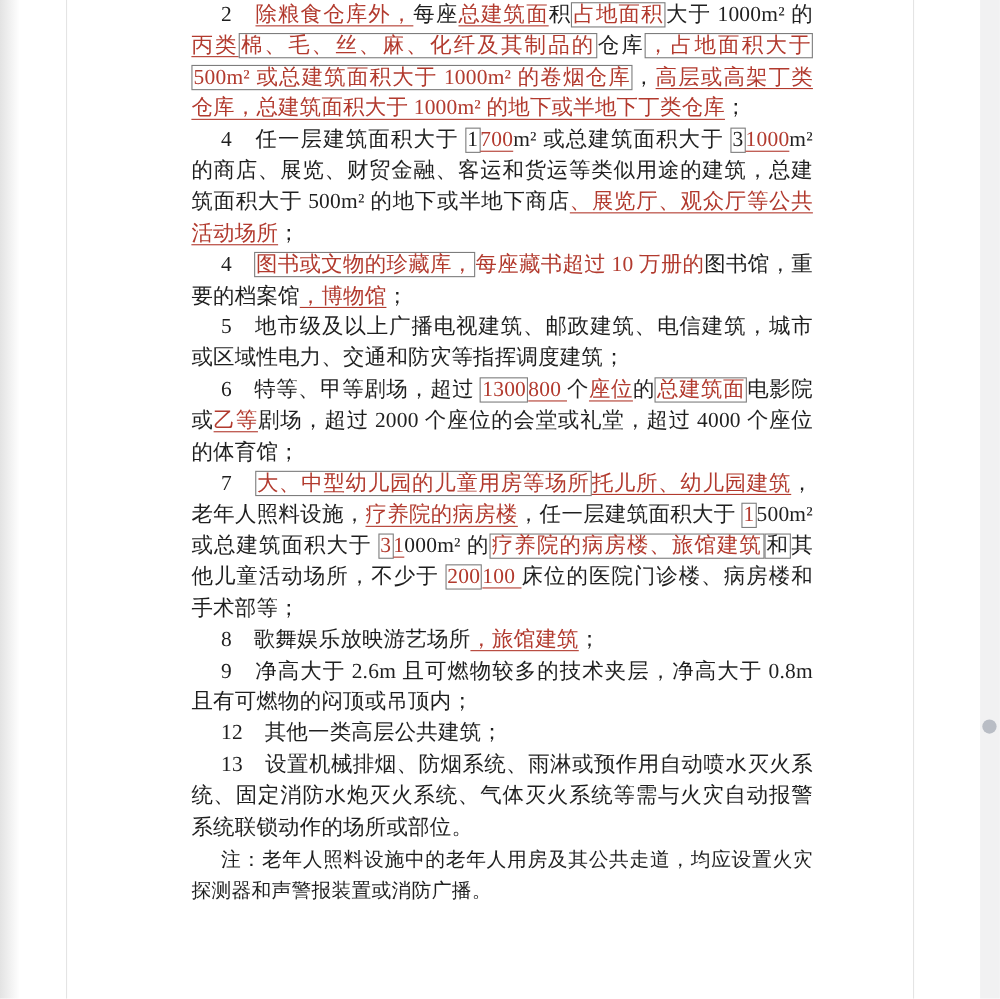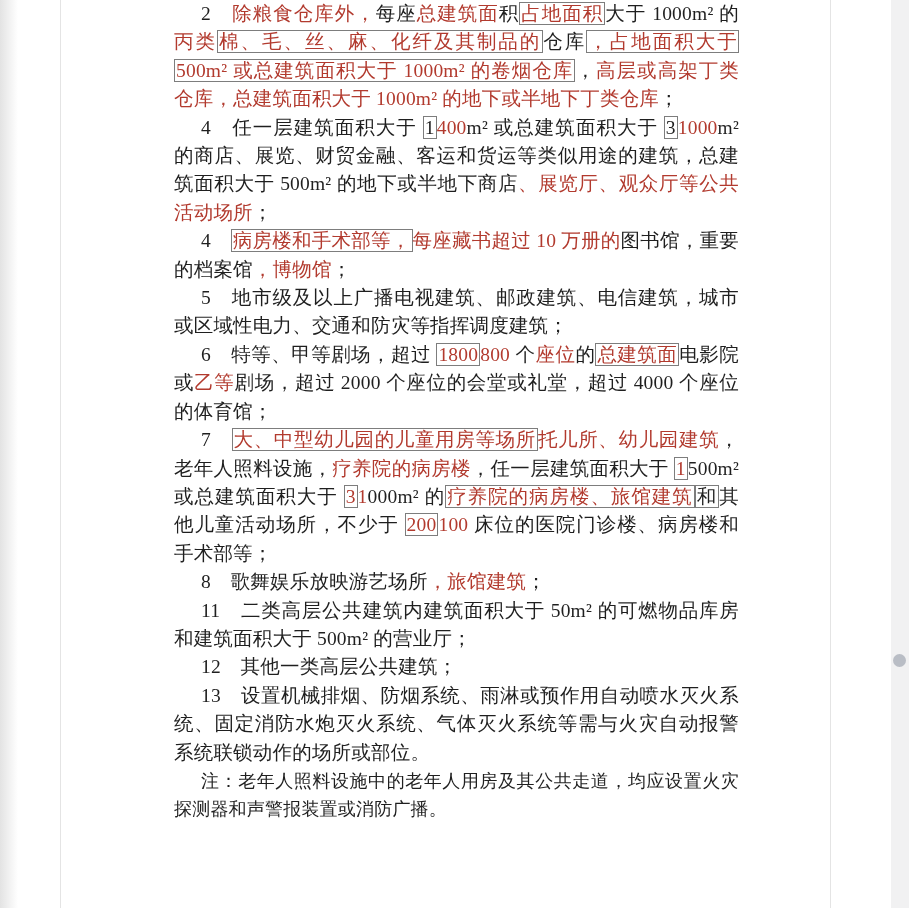--- a/index.html
+++ b/index.html
@@ -37,20 +37,21 @@
     text-align:justify;
     text-indent:27px;
     letter-spacing:0.2px;
   }
   .para.note{font-size:18px;}
 
   .run-n{color:var(--ink);}
   .run-r{color:var(--red);}
   .run-i{
     color:var(--red);
+    text-decoration:underline;
     text-decoration-thickness:1px;
     text-underline-offset:4px;
   }
   .run-d{
     color:var(--red);
     border:1px solid var(--box-border);
     padding:0 1px;
     box-decoration-break:clone;
     margin-top:44px;
     -webkit-box-decoration-break:clone;
@@ -65,27 +66,27 @@
 </style>
 </head>
 <body>
 
 <div class="page-shadow-left"></div>
 <div class="page-edge left"></div>
 <div class="page-edge right"></div>
 
 <div class="doc-text" id="doc-text">
     <div class="para item"><span class="run-n">2　</span><span class="run-i">除粮食仓库外，</span><span class="run-n">每座</span><span class="run-i">总建筑面</span><span class="run-n">积</span><span class="run-d">占地面积</span><span class="run-n">大于 1000m² 的</span><span class="run-i">丙类</span><span class="run-d">棉、毛、丝、麻、化纤及其制品的</span><span class="run-n">仓库</span><span class="run-d">，占地面积大于 500m² 或总建筑面积大于 1000m² 的卷烟仓库</span><span class="run-n">，</span><span class="run-i">高层或高架丁类仓库，总建筑面积大于 1000m² 的地下或半地下丁类仓库</span><span class="run-n">；</span></div>
-    <div class="para item"><span class="run-n">4　任一层建筑面积大于 </span><span class="run-db">1</span><span class="run-i">400</span><span class="run-n">m² 或总建筑面积大于 </span><span class="run-db">3</span><span class="run-i">1000</span><span class="run-n">m² 的商店、展览、财贸金融、客运和货运等类似用途的建筑，总建筑面积大于 500m² 的地下或半地下商店</span><span class="run-i">、展览厅、观众厅等公共活动场所</span><span class="run-n">；</span></div>
-    <div class="para item"><span class="run-n">4　</span><span class="run-d">病房楼和手术部等，</span><span class="run-r">每座藏书超过 10 万册的</span><span class="run-n">图书馆，重要的档案馆</span><span class="run-i">，博物馆</span><span class="run-n">；</span></div>
+    <div class="para item"><span class="run-n">4　任一层建筑面积大于 </span><span class="run-db">1</span><span class="run-i">700</span><span class="run-n">m² 或总建筑面积大于 </span><span class="run-db">3</span><span class="run-i">1000</span><span class="run-n">m² 的商店、展览、财贸金融、客运和货运等类似用途的建筑，总建筑面积大于 500m² 的地下或半地下商店</span><span class="run-i">、展览厅、观众厅等公共活动场所</span><span class="run-n">；</span></div>
+    <div class="para item"><span class="run-n">4　</span><span class="run-d">图书或文物的珍藏库，</span><span class="run-r">每座藏书超过 10 万册的</span><span class="run-n">图书馆，重要的档案馆</span><span class="run-i">，博物馆</span><span class="run-n">；</span></div>
     <div class="para item"><span class="run-n">5　地市级及以上广播电视建筑、邮政建筑、电信建筑，城市或区域性电力、交通和防灾等指挥调度建筑；</span></div>
-    <div class="para item"><span class="run-n">6　特等、甲等剧场，超过 </span><span class="run-d">1800</span><span class="run-i">800 </span><span class="run-n">个</span><span class="run-i">座位</span><span class="run-n">的</span><span class="run-d">总建筑面</span><span class="run-n">电影院或</span><span class="run-i">乙等</span><span class="run-n">剧场，超过 2000 个座位的会堂或礼堂，超过 4000 个座位的体育馆；</span></div>
+    <div class="para item"><span class="run-n">6　特等、甲等剧场，超过 </span><span class="run-d">1300</span><span class="run-i">800 </span><span class="run-n">个</span><span class="run-i">座位</span><span class="run-n">的</span><span class="run-d">总建筑面</span><span class="run-n">电影院或</span><span class="run-i">乙等</span><span class="run-n">剧场，超过 2000 个座位的会堂或礼堂，超过 4000 个座位的体育馆；</span></div>
     <div class="para item"><span class="run-n">7　</span><span class="run-d">大、中型幼儿园的儿童用房等场所</span><span class="run-i">托儿所、幼儿园建筑</span><span class="run-n">，老年人照料设施，</span><span class="run-i">疗养院的病房楼</span><span class="run-n">，任一层建筑面积大于 </span><span class="run-d">1</span><span class="run-n">500m² 或总建筑面积大于 </span><span class="run-d">3</span><span class="run-i">1</span><span class="run-n">000m² 的</span><span class="run-d">疗养院的病房楼、旅馆建筑</span><span class="run-db">和</span><span class="run-n">其他儿童活动场所，不少于 </span><span class="run-d">200</span><span class="run-i">100 </span><span class="run-n">床位的医院门诊楼、病房楼和手术部等；</span></div>
     <div class="para item"><span class="run-n">8　歌舞娱乐放映游艺场所</span><span class="run-i">，旅馆建筑</span><span class="run-n">；</span></div>
-    <div class="para item"><span class="run-n">11　二类高层公共建筑内建筑面积大于 50m² 的可燃物品库房和建筑面积大于 500m² 的营业厅；</span></div>
+    <div class="para item"><span class="run-n">9　净高大于 2.6m 且可燃物较多的技术夹层，净高大于 0.8m 且有可燃物的闷顶或吊顶内；</span></div>
     <div class="para item"><span class="run-n">12　其他一类高层公共建筑；</span></div>
     <div class="para item"><span class="run-n">13　设置机械排烟、防烟系统、雨淋或预作用自动喷水灭火系统、固定消防水炮灭火系统、气体灭火系统等需与火灾自动报警系统联锁动作的场所或部位。</span></div>
     <div class="para note"><span class="run-n">注：老年人照料设施中的老年人用房及其公共走道，均应设置火灾探测器和声警报装置或消防广播。</span></div>
   </div>
 
 <div class="scroll-track">
   <div class="scroll-thumb"></div>
 </div>
 
 </body></html>

